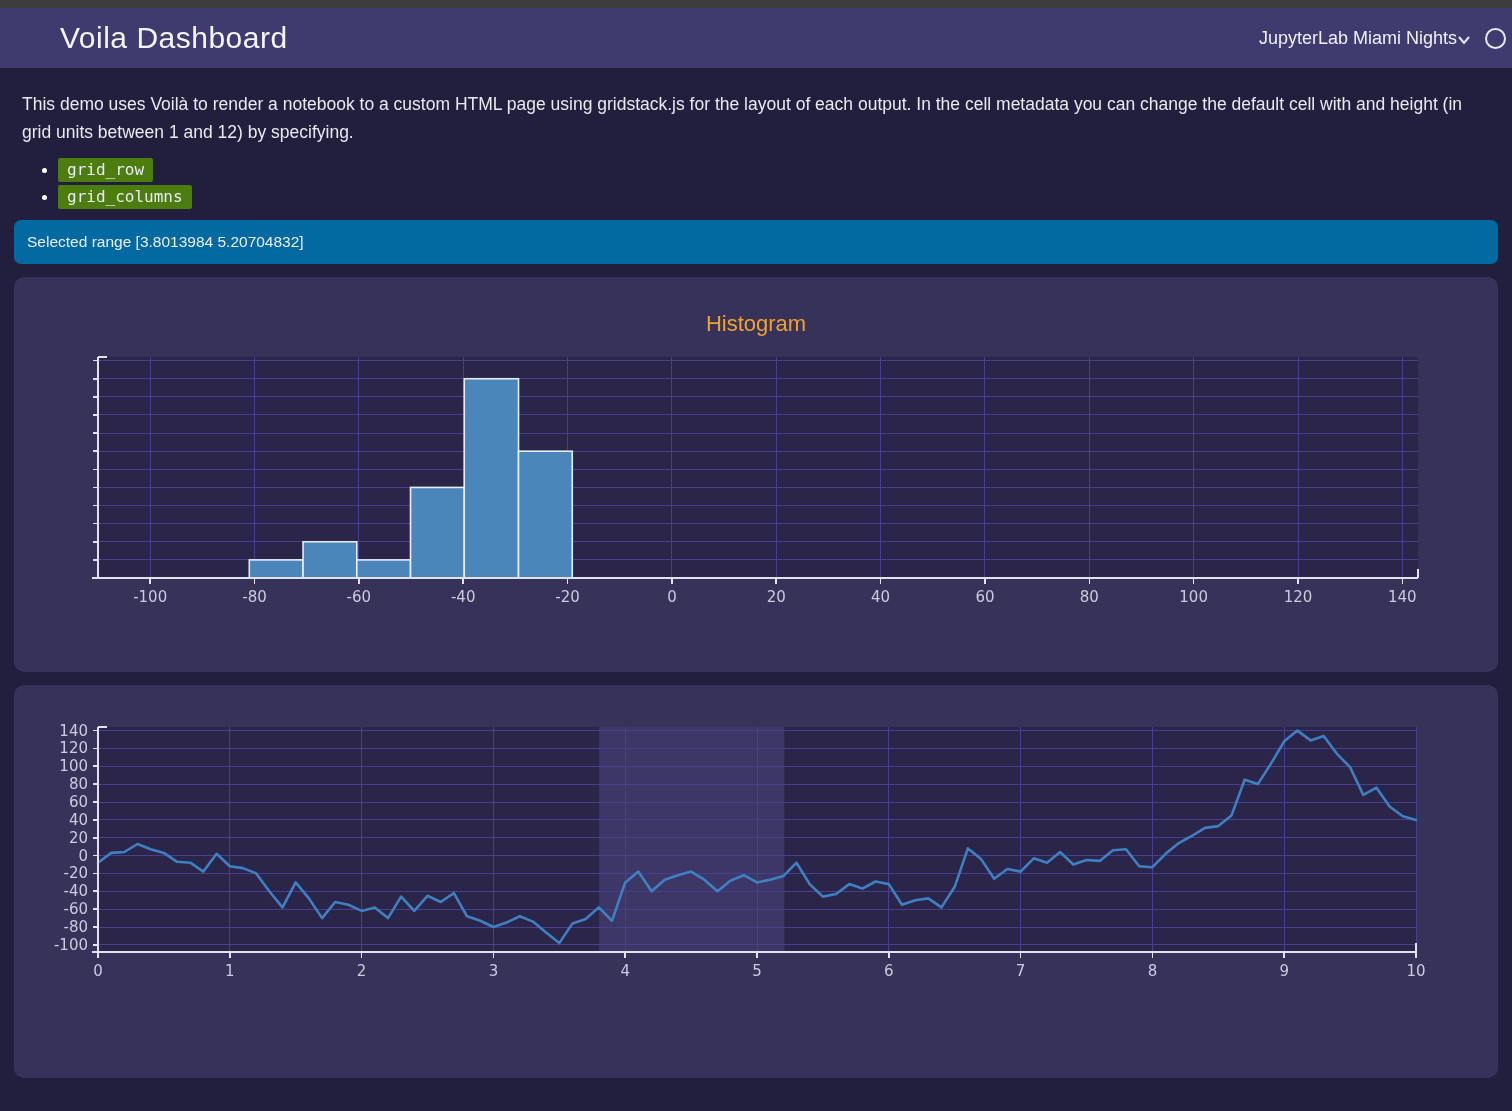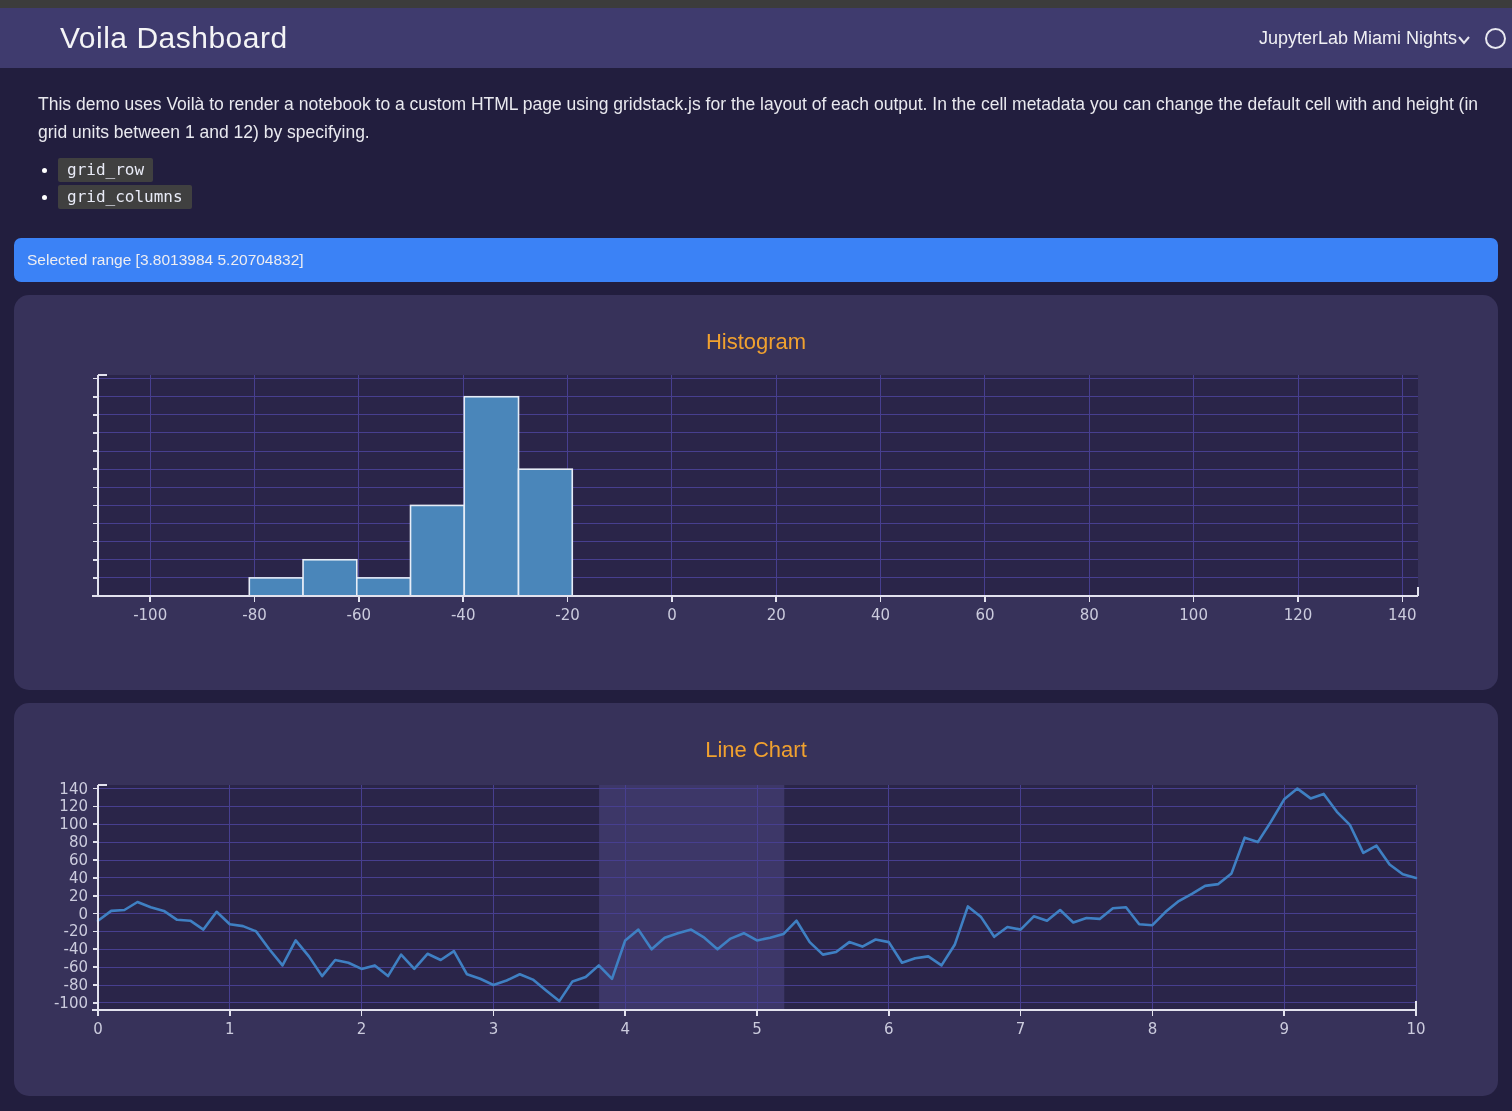--- a/index.html
+++ b/index.html
@@ -5,28 +5,28 @@
   html,body{margin:0;padding:0;background:#221e3e;width:1512px;height:1111px;overflow:hidden;
     font-family:"Liberation Sans", sans-serif;-webkit-font-smoothing:antialiased;}
   .topstrip{height:8px;background:#3c3c3c;}
   header{height:60px;background:#3f3b6e;display:flex;align-items:center;justify-content:space-between;
     padding:0 6px 0 60px;}
   header h1{margin:0;font-size:30px;font-weight:400;color:#f4f4f6;letter-spacing:.5px;}
   .theme{display:flex;align-items:center;color:#f0f0f4;font-size:18px;cursor:pointer;}
   .chev{width:14px;height:14px;stroke:#e8e8f0;stroke-width:2;fill:none;margin-top:3px;}
   .kernel{width:17px;height:17px;border:2px solid #e8e8f0;border-radius:50%;margin-left:14px;display:inline-block;}
   main{padding:0 14px;}
-  .intro{color:#e9e9ef;font-size:17.5px;line-height:28px;margin:22px 6px 14px 24px;max-width:1475px;}
+  .intro{color:#e9e9ef;font-size:17.5px;line-height:28px;margin:22px 6px 14px 8px;max-width:1475px;}
   ul.opts{margin:6px 0 0 0;padding-left:44px;color:#fff;}
   ul.opts li{margin-bottom:8px;font-size:16px;}
-  .chip{font-family:"DejaVu Sans Mono", monospace;font-size:16px;color:#e9ebf7;background:#404040;
+  .chip{font-family:"DejaVu Sans Mono", monospace;font-size:16px;color:#e9ebf7;background:#4d7c0f;
     padding:2px 9px 3px 9px;border-radius:2px;}
-  .panel{background:#3b82f6;border-radius:7px;height:44px;display:flex;align-items:center;
-    margin-top:32px;padding-left:13px;color:#ededf2;font-size:15.5px;}
-  .card{background:#37325a;border-radius:15px;margin-top:13px;padding-top:34px;}
+  .panel{background:#0369a1;border-radius:7px;height:44px;display:flex;align-items:center;
+    margin-top:14px;padding-left:13px;color:#ededf2;font-size:15.5px;}
+  .card{background:#37325a;border-radius:10px;margin-top:13px;padding-top:34px;}
   .card.hist{height:361px;}
   .card.line{height:359px;}
   .chart-title{margin:0 0 14px 0;text-align:center;color:#f0a12f;font-size:22px;font-weight:500;}
   .chart{position:relative;}
   .chart svg{display:block;}
   .chart text{font-family:"DejaVu Sans", sans-serif;font-size:15px;fill:#cbcbdd;}
 </style>
 </head>
 <body>
 
@@ -139,21 +139,20 @@
           <text x="970.9565217391305" y="251" text-anchor="middle">60</text>
           <text x="1075.304347826087" y="251" text-anchor="middle">80</text>
           <text x="1179.6521739130435" y="251" text-anchor="middle">100</text>
           <text x="1284" y="251" text-anchor="middle">120</text>
           <text x="1388.3478260869565" y="251" text-anchor="middle">140</text>
         </svg>
       </div>
   </section>
 
   <section class="card line">
-    <h2 class="chart-title">Line Chart</h2>
     <div class="chart" id="lineChart">
         <svg width="1484" height="272" xmlns="http://www.w3.org/2000/svg">
           <rect x="84" y="8" width="1318" height="225" fill="#2a2549"></rect>
           <rect x="585.02430912" y="8" width="185.26465945600012" height="225" fill="#3d3768"></rect>
           <g stroke="#473f8f" stroke-width="1" shape-rendering="crispEdges">
             <line x1="84" y1="11.571428571428584" x2="1402" y2="11.571428571428584"></line>
             <line x1="84" y1="29.428571428571416" x2="1402" y2="29.428571428571416"></line>
             <line x1="84" y1="47.285714285714306" x2="1402" y2="47.285714285714306"></line>
             <line x1="84" y1="65.14285714285714" x2="1402" y2="65.14285714285714"></line>
             <line x1="84" y1="83" x2="1402" y2="83"></line>

